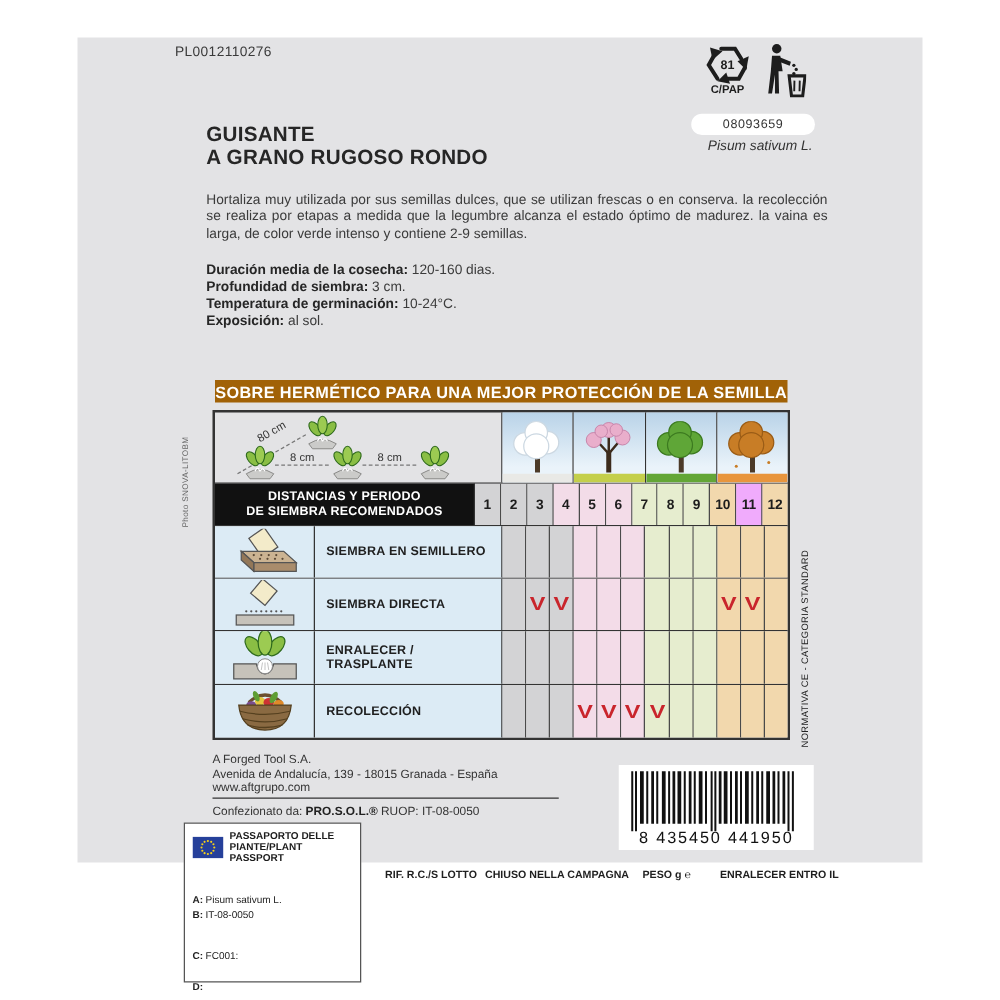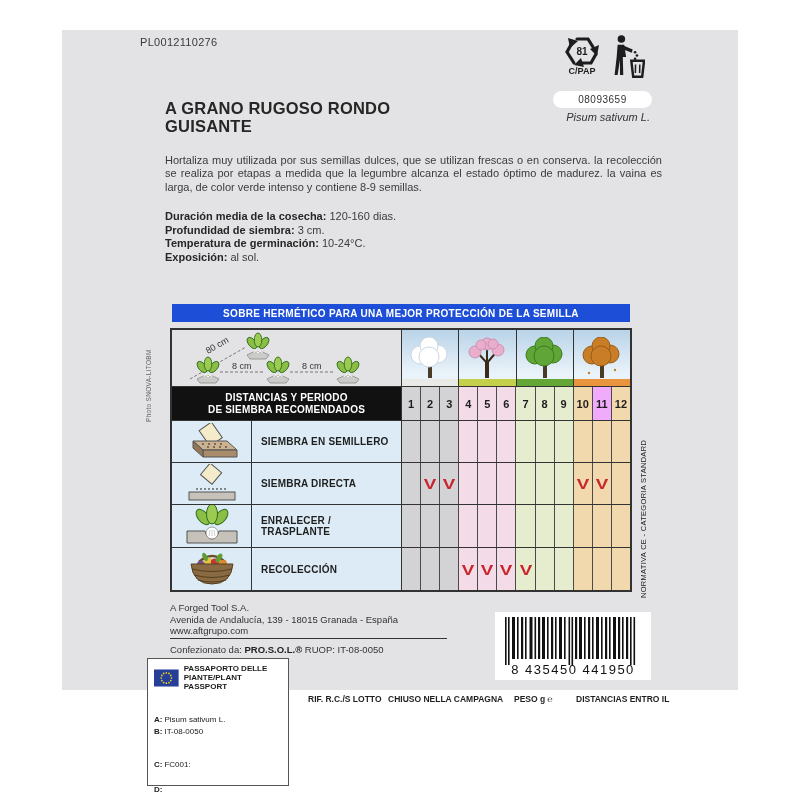--- a/index.html
+++ b/index.html
@@ -20,22 +20,22 @@
 
   .title { position:absolute; left:103px; top:70px; font-size:16.5px; line-height:17.5px;
     font-weight:bold; color:#262626; letter-spacing:.2px; }
 
   .para { position:absolute; left:103px; top:124px; width:497px; font-size:11px; line-height:13.4px;
     color:#3b3b3b; text-align:justify; }
 
   .specs { position:absolute; left:103px; top:180px; font-size:11px; line-height:13.6px; color:#3b3b3b; }
   .specs b { color:#262626; }
 
-  .banner { position:absolute; left:110px; top:274px; width:458px; height:18px; background:#1d4ed8;
-    color:#fff; font-weight:bold; font-size:10px; letter-spacing:.3px;
+  .banner { position:absolute; left:110px; top:274px; width:458px; height:18px; background:#a16207;
+    color:#fff; font-weight:bold; font-size:13px; letter-spacing:.3px;
     display:flex; align-items:center; justify-content:center; }
 
   .photo-credit { position:absolute; left:83px; top:300px; height:92px; writing-mode:vertical-rl;
     transform:rotate(180deg); font-size:6.5px; color:#666; letter-spacing:.3px; }
 
   .normativa { position:absolute; left:577px; top:382px; height:214px; writing-mode:vertical-rl;
     transform:rotate(180deg); font-size:7.5px; color:#222; letter-spacing:.3px; text-align:center; }
 
   
   .cal { position:absolute; left:108px; top:298px; width:462px; height:264px;
@@ -43,21 +43,21 @@
   .cal-top { display:flex; height:57px; border-bottom:1px solid #333; }
   .cal-diagram { width:230px; border-right:1px solid #333; position:relative; }
   .cal-seasons { flex:1; display:flex; }
   .season { flex:1; position:relative; border-right:1px solid #333; overflow:hidden;
     background:linear-gradient(#b9d3e8, #eaf3fa 78%); }
   .season:last-child { border-right:none; }
   .season svg { position:absolute; left:50%; transform:translateX(-50%); bottom:5px; }
   .ground { position:absolute; left:0; right:0; bottom:0; height:7px; }
 
   .cal-header { display:flex; height:34px; border-bottom:1px solid #333; }
-  .cal-header-left { width:230px; background:#111; color:#fff; font-weight:bold; font-size:10px;
+  .cal-header-left { width:208px; background:#111; color:#fff; font-weight:bold; font-size:10px;
     line-height:11.5px; display:flex; flex-direction:column; align-items:center; justify-content:center;
     border-right:1px solid #333; letter-spacing:.2px; text-align:center; }
   .cal-months { flex:1; display:flex; }
   .mcell { flex:1; border-right:1px solid #4a4a4a; display:flex; align-items:center; justify-content:center; }
   .mcell:last-child { border-right:none; }
   .cal-months .mcell { font-weight:bold; font-size:11px; color:#1d1d1d; }
 
   .cal-row { display:flex; flex:1; border-bottom:1px solid #333; }
   .cal-row:last-child { border-bottom:none; }
   .cal-icon { width:80px; background:#dcebf5; border-right:1px solid #333;
@@ -123,25 +123,25 @@
         <circle cx="25.5" cy="26" r="1.4" fill="#1d1d1d"></circle>
         <path d="M21.5,28 L35,28 L33,45 L23.5,45 Z" fill="none" stroke="#1d1d1d" stroke-width="2.6"></path>
         <path d="M26,32 L25.8,41 M30.5,32 L30.3,41" stroke="#1d1d1d" stroke-width="1.6"></path>
       </svg>
     </div>
 
     <div class="lot-pill">08093659</div>
     <div class="species">Pisum sativum L.</div>
 
     <div class="title">
+      <div>GUISANTE</div>
       <div>A GRANO RUGOSO RONDO</div>
-      <div>GUISANTE</div>
-    </div>
-
-    <div class="para">Hortaliza muy utilizada por sus semillas dulces, que se utilizan frescas o en conserva. la recolección se realiza por etapas a medida que la legumbre alcanza el estado óptimo de madurez. la vaina es larga, de color verde intenso y contiene 8-9 semillas.</div>
+    </div>
+
+    <div class="para">Hortaliza muy utilizada por sus semillas dulces, que se utilizan frescas o en conserva. la recolección se realiza por etapas a medida que la legumbre alcanza el estado óptimo de madurez. la vaina es larga, de color verde intenso y contiene 2-9 semillas.</div>
 
     <div class="specs">
       <div><b>Duración media de la cosecha:</b> <span>120-160 dias.</span></div>
       <div><b>Profundidad de siembra:</b> <span>3 cm.</span></div>
       <div><b>Temperatura de germinación:</b> <span>10-24°C.</span></div>
       <div><b>Exposición:</b> <span>al sol.</span></div>
     </div>
 
     <div class="banner">SOBRE HERMÉTICO PARA UNA MEJOR PROTECCIÓN DE LA SEMILLA</div>
 
@@ -476,15 +476,15 @@
     <div class="pp-field" style="margin-top:24px"><b>A:</b><span>Pisum sativum L.</span></div>
     <div class="pp-field"><b>B:</b><span>IT-08-0050</span></div>
     <div class="pp-field pp-gap-lg"><b>C:</b><span>FC001:</span></div>
     <div class="pp-field pp-gap-md"><b>D:</b><span></span></div>
   </div>
 
   <div class="bottom-labels">
     <span class="bl-0">RIF. R.C./S LOTTO</span>
     <span class="bl-1">CHIUSO NELLA CAMPAGNA</span>
     <span class="bl-2">PESO g ℮</span>
-    <span class="bl-3">DISTANCIAS ENTRO IL</span>
+    <span class="bl-3">ENRALECER ENTRO IL</span>
   </div>
 </div>
 
 </body></html>

